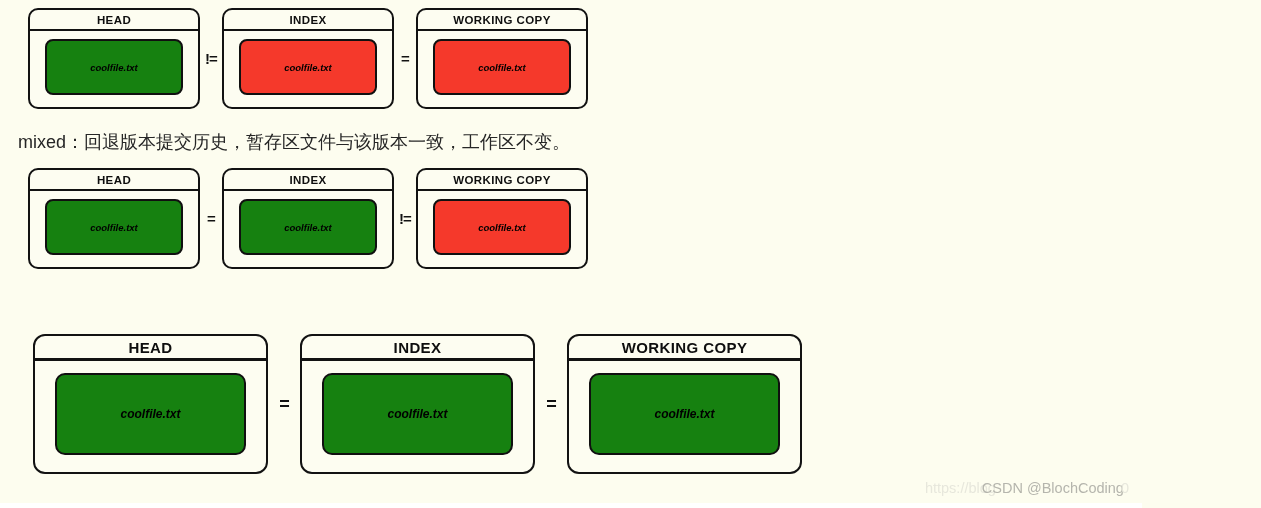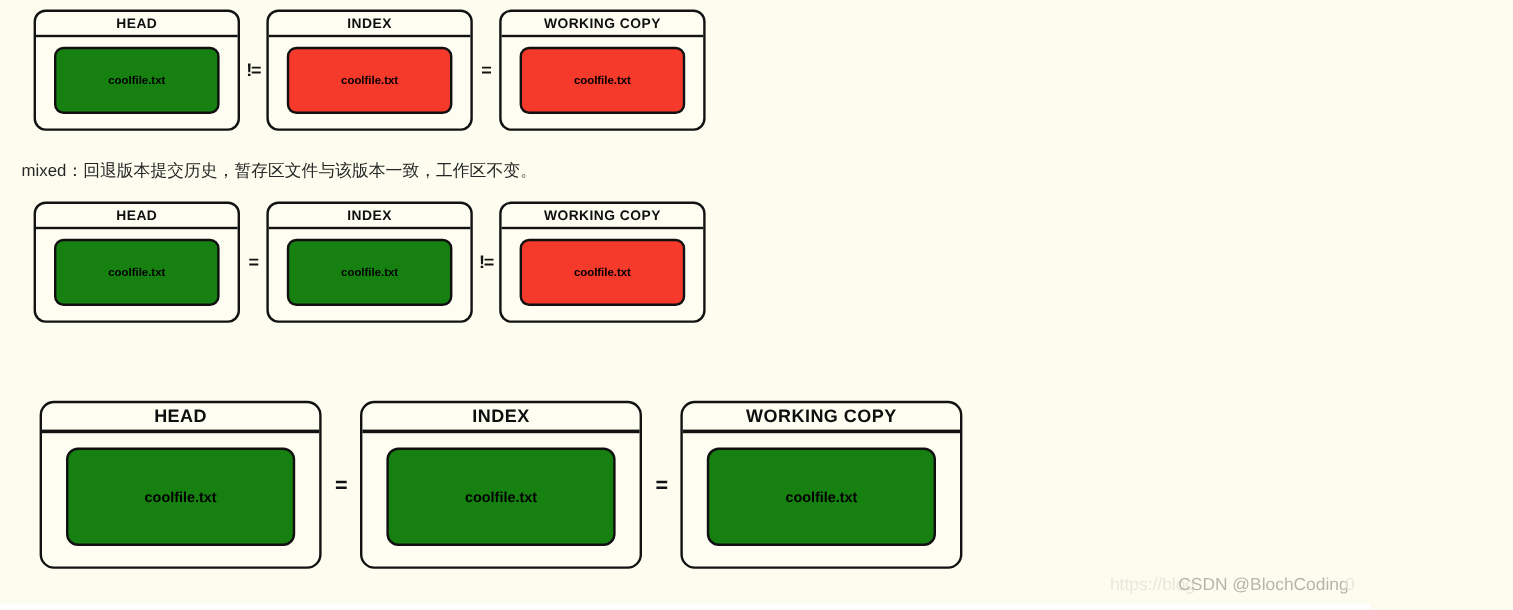--- a/index.html
+++ b/index.html
@@ -23,20 +23,21 @@
     font-weight:700;color:#0e0e0e;letter-spacing:.4px;
     border-bottom:2px solid #121212;
     box-sizing:border-box;
   }
   .file-box{
     position:absolute;
     border:2px solid #101010;
     display:flex;align-items:center;justify-content:center;
     font-weight:700;color:#000;
     box-sizing:border-box;
+    font-style:italic;
   }
   .file-box[data-state="green"]{background:#168110;}
   .file-box[data-state="red"]{background:#F5392B;}
   .op{
     display:flex;align-items:center;justify-content:center;
     font-weight:800;color:#121212;letter-spacing:-1px;
   }
 
   
   .row.small .card{width:172px;height:101px;border-radius:10px;}
@@ -45,21 +46,21 @@
   .row.small .op{width:22px;font-size:15px;}
 
   
   .row.large .card{width:235px;height:140px;border-radius:12px;}
   .row.large .card-title{height:25px;font-size:15px;border-bottom-width:3px;}
   .row.large .file-box{left:20px;right:20px;top:37px;bottom:17px;border-radius:10px;font-size:12px;}
   .row.large .op{width:32px;font-size:18px;}
 
   .caption{
     position:absolute;margin:0;
-    font-size:14px;line-height:17px;color:#262626;
+    font-size:18px;line-height:17px;color:#262626;
   }
 
   .watermark{
     position:absolute;top:480px;right:13px;
     display:flex;align-items:baseline;
     font-size:14.5px;white-space:nowrap;
   }
   .watermark .faint{color:#E7E7DC;}
   .watermark .main{color:#B5B5AD;margin-left:-14px;}
   .watermark .tail{color:#E7E7DC;margin-left:-3px;}

